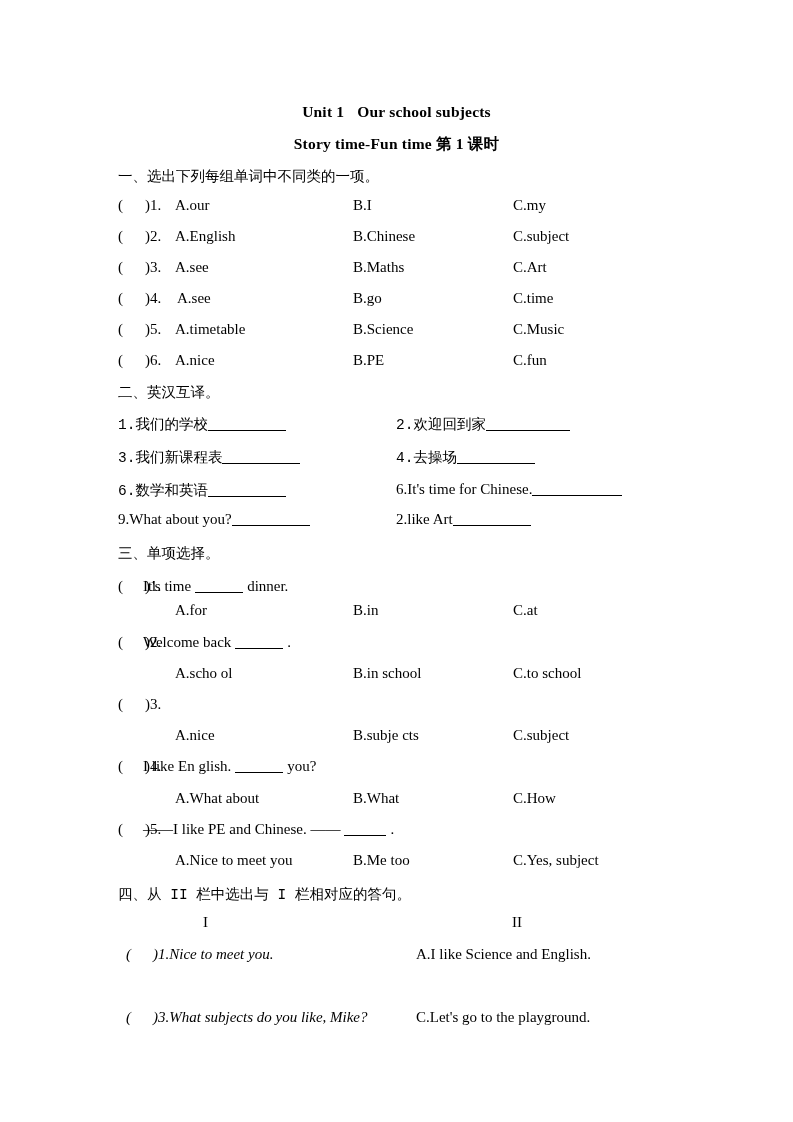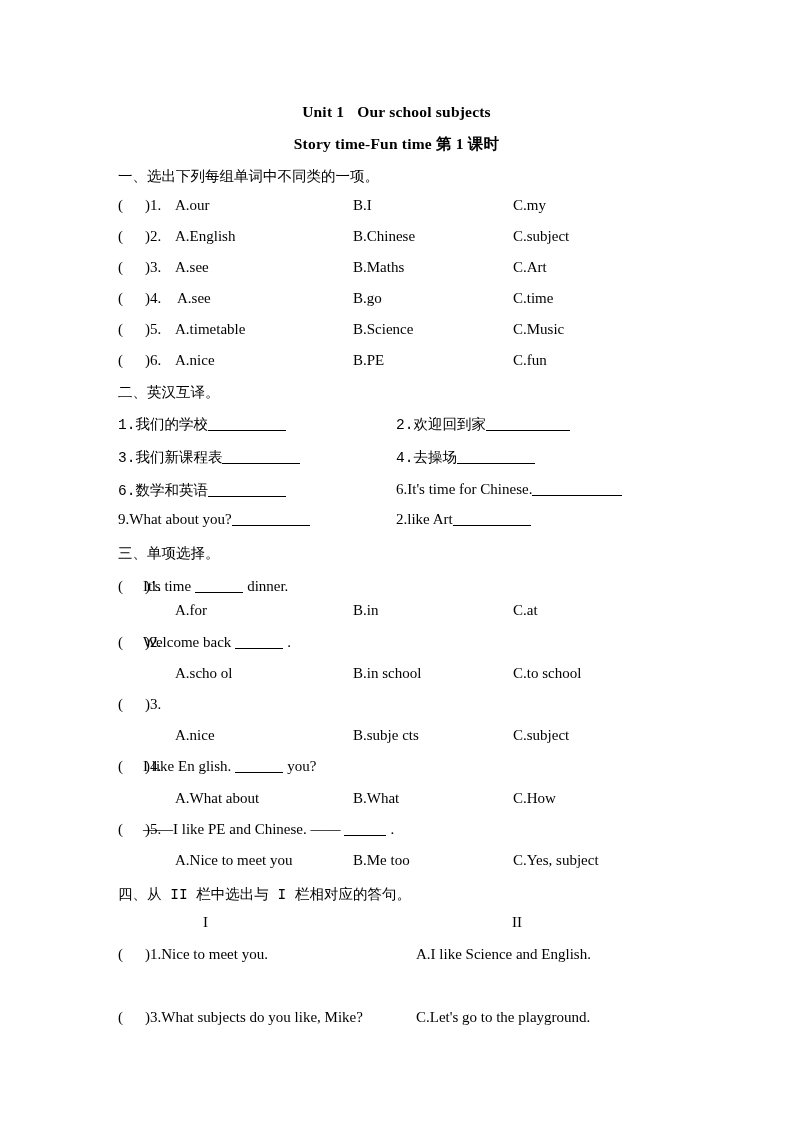--- a/index.html
+++ b/index.html
@@ -94,21 +94,21 @@
   }
   .bf78 { width: 78px; }
   .bf84 { width: 84px; }
   .bf90 { width: 90px; }
 
   
   .tr-left  { position: absolute; left: 0;   top: 0; white-space: nowrap; }
   .tr-right { position: absolute; left: 278px; top: 0; white-space: nowrap; }
 
   
-  .mt-left  { position: absolute; left: 0;   top: 0; white-space: nowrap; }
+  .mt-left  { position: absolute; left: 8px;   top: 0; white-space: nowrap; font-style: italic; }
   .mt-right { position: absolute; left: 282px; top: 0; white-space: nowrap; margin-left: 16px; }
 
   .rn-head {
     position: absolute;
     font-size: 15px;
     font-weight: normal;
   }
 
   .cjk { font-family: Liberation Mono, monospace; font-size: 14.5px; text-align: center; }
 </style>

